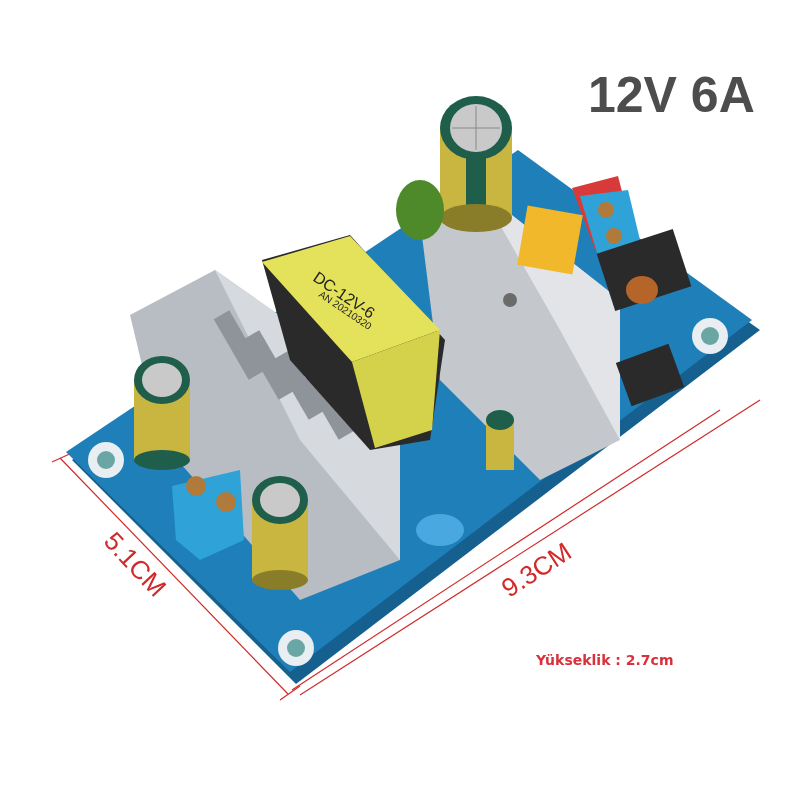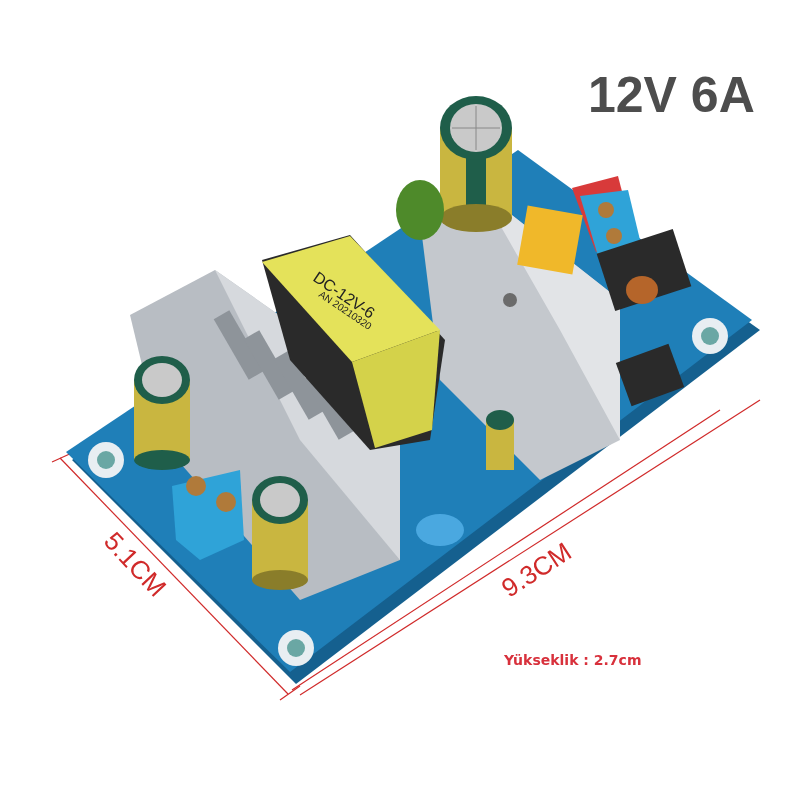--- a/index.html
+++ b/index.html
@@ -5,21 +5,21 @@
     html, body { margin: 0; padding: 0; background: #ffffff; }
     body { width: 800px; height: 800px; position: relative; overflow: hidden;
            font-family: "Liberation Sans", sans-serif; }
     .title {
       position: absolute; left: 588px; top: 70px;
       font-family: "Liberation Sans", sans-serif;
       font-weight: bold; font-size: 50px; color: #4d4d4d;
       letter-spacing: 0px; line-height: 1;
     }
     .height-note {
-      position: absolute; left: 504px; top: 652px;
+      position: absolute; left: 536px; top: 652px;
       font-family: "DejaVu Sans", sans-serif;
       font-weight: bold; font-size: 14px; color: #d8313c; text-align: center;
     }
     .dim {
       position: absolute; color: #d02a2a;
       font-family: "Liberation Sans", sans-serif;
       font-size: 26px; white-space: nowrap; transform-origin: left top;
     }
     .dim-width { left: 120px; top: 526px; transform: rotate(47deg); }
     .dim-length { left: 496px; top: 578px; transform: rotate(-33deg); }

